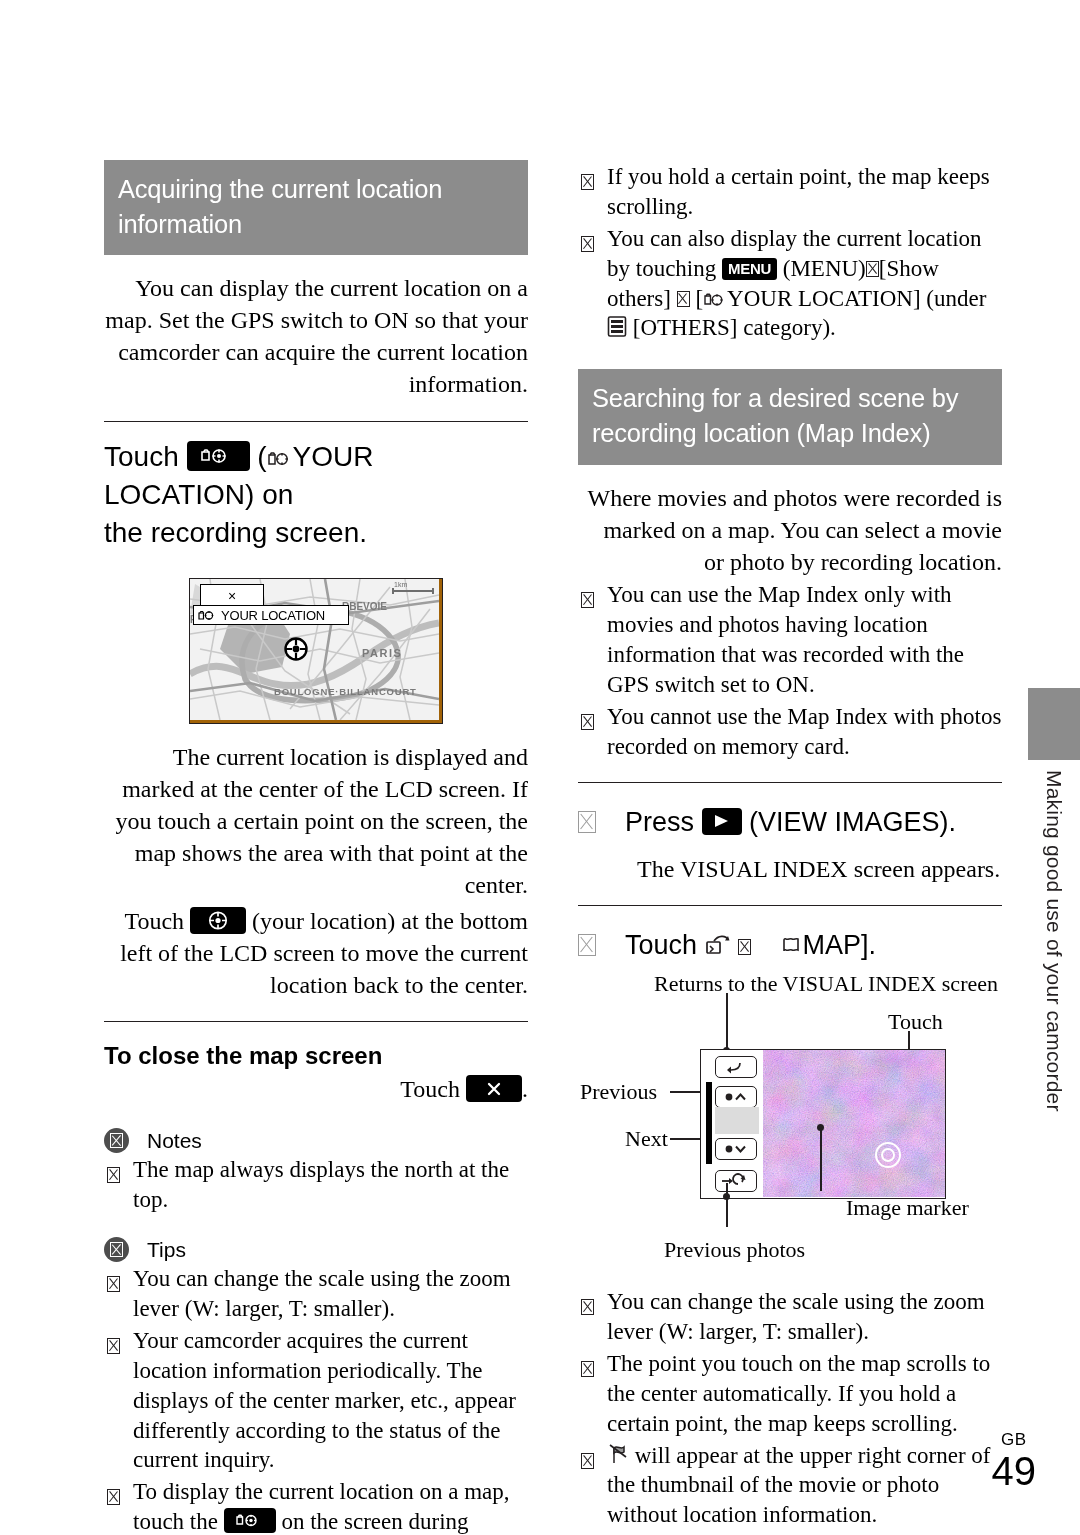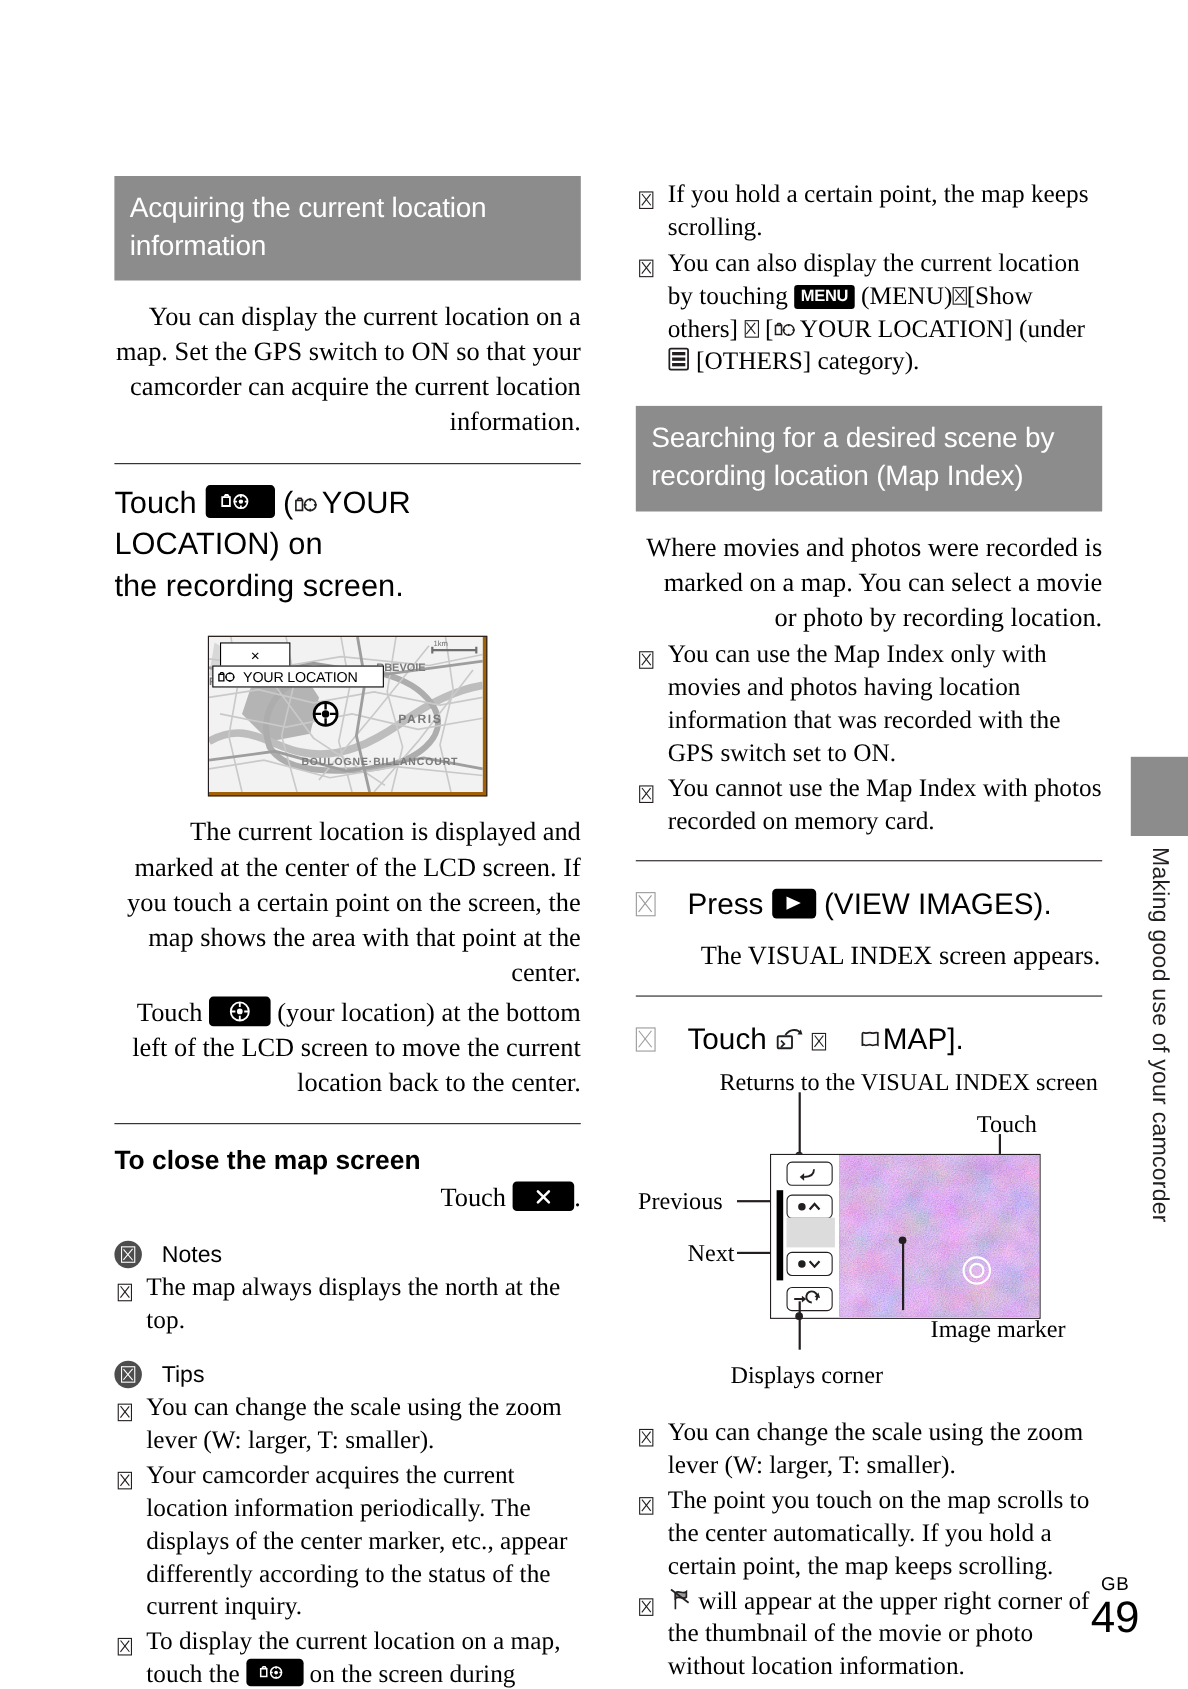--- a/index.html
+++ b/index.html
@@ -777,21 +777,21 @@
         </div>
       </div>
 
       <div class="leader" style="left:362px;top:100px;width:1.8px;height:0px;"></div>
       <div class="dot" style="left:239px;top:153px;"></div>
       <div class="leader" style="left:242px;top:156px;width:1.8px;height:64px;"></div>
       <div class="dg-label" style="left:268px;top:224px;">Image marker</div>
 
       <div class="dot" style="left:145px;top:222px;"></div>
       <div class="leader" style="left:148px;top:212px;width:1.8px;height:44px;"></div>
-      <div class="dg-label" style="left:86px;top:266px;">Displays corner</div>
+      <div class="dg-label" style="left:86px;top:266px;">Previous photos</div>
     </div>
 
     <ul class="bullets" style="margin-top:16px;">
       <li>
         <span class="bullet-marker"><i class="tofu"></i></span>
         <span>You can change the scale using the zoom lever (W: larger, T: smaller).</span>
       </li>
       <li>
         <span class="bullet-marker"><i class="tofu"></i></span>
         <span>The point you touch on the map scrolls to the center automatically. If you hold a certain point, the map keeps scrolling.</span>

